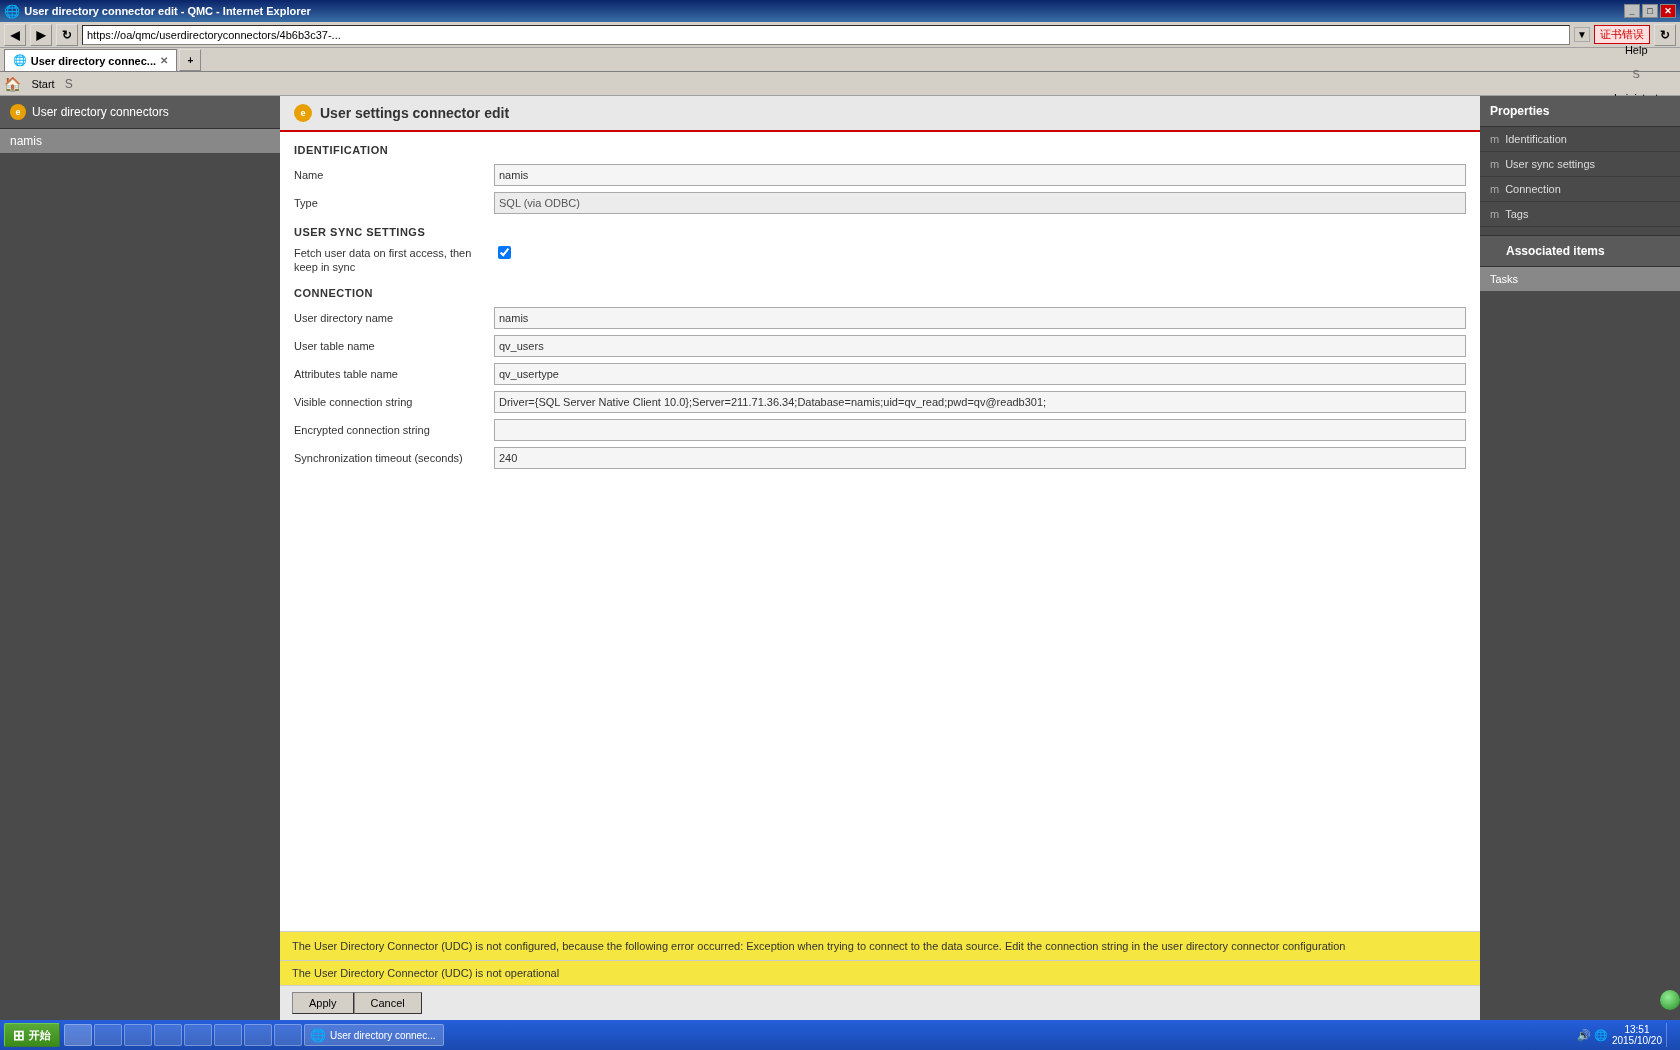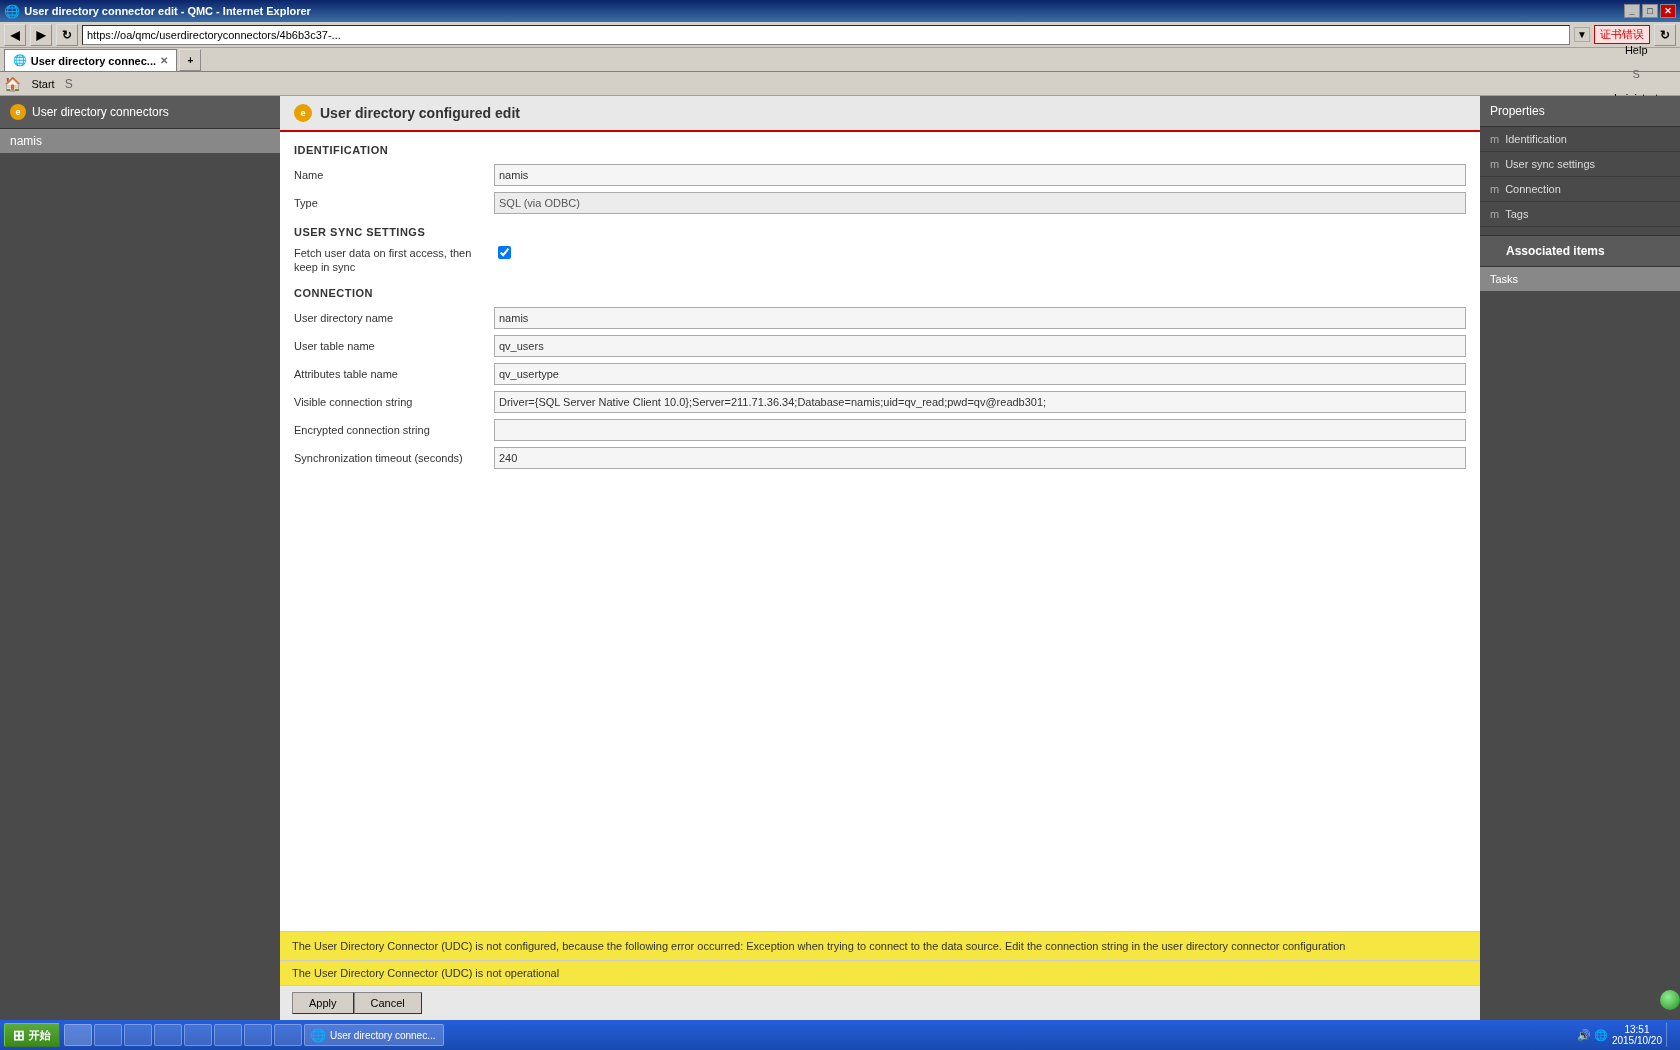--- a/index.html
+++ b/index.html
@@ -271,21 +271,21 @@
       background: #4a4a4a;
       flex-shrink: 0;
       display: flex;
       flex-direction: column;
     }
     .right-panel-header {
       background: #5a5a5a;
       color: white;
       padding: 8px 10px;
       font-size: 12px;
-      font-weight: normal;
+      font-weight: bold;
       border-bottom: 1px solid #333;
     }
     .right-panel-item {
       display: flex;
       align-items: center;
       gap: 6px;
       padding: 6px 10px;
       color: #ddd;
       font-size: 11px;
       cursor: pointer;
@@ -459,21 +459,21 @@
     </div>
     <div class="sidebar-item">
       <span>namis</span>
     </div>
   </div>
 
   <div class="content-area">
 
     <div class="page-header">
       <span class="page-header-icon">e</span>
-      <span class="page-header-title">User directory configured edit</span>
+      <span class="page-header-title">User settings connector edit</span>
     </div>
 
     <div class="form-content">
 
       <div class="section-title">IDENTIFICATION</div>
 
       <div class="form-row">
         <span class="form-label">Name</span>
         <input type="text" class="form-input" value="namis" style="">
       </div>

